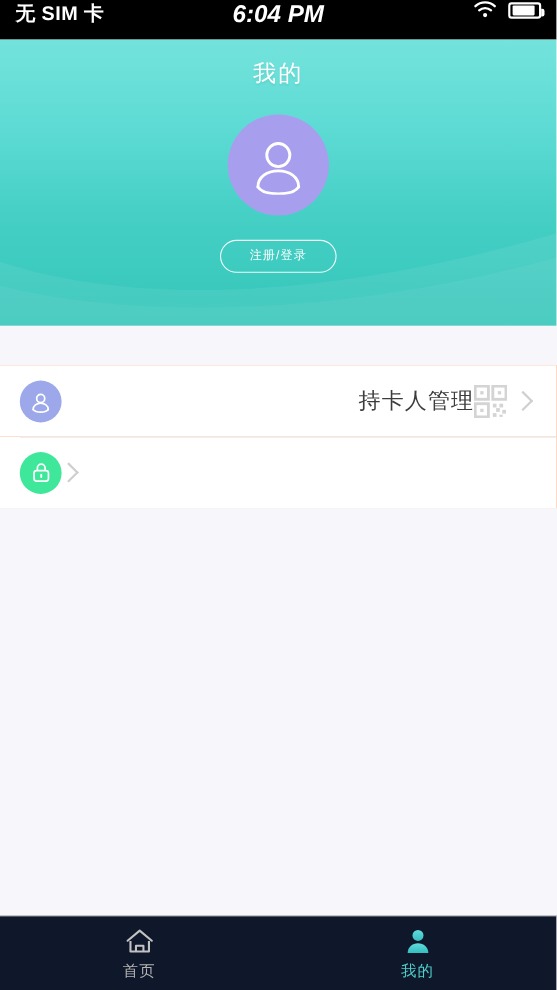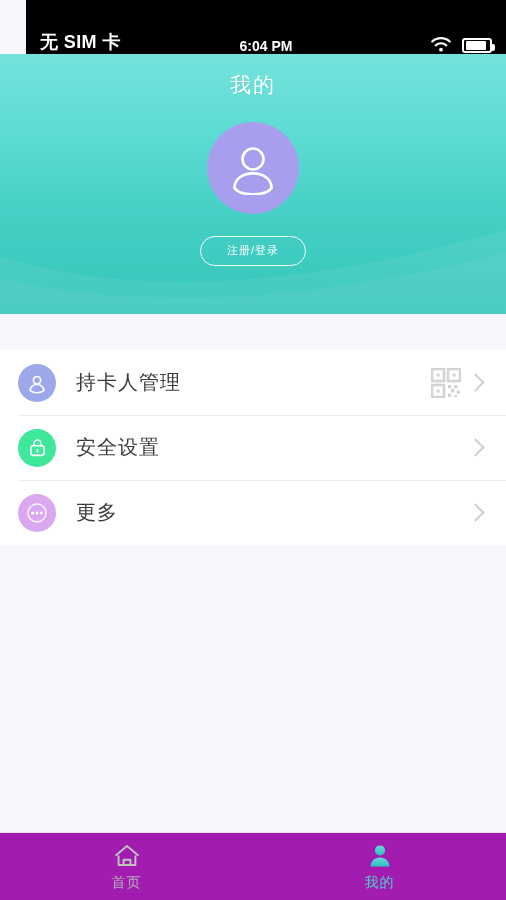--- a/index.html
+++ b/index.html
@@ -6,27 +6,27 @@
   html, body {
     width:506px; height:900px;
     font-family:"Liberation Sans", "DejaVu Sans", sans-serif;
     background:#f7f6fa;
     overflow:hidden;
   }
   .phone { position:relative; width:506px; height:900px; background:#f7f6fa; }
 
   
   .statusbar {
-    position:relative; height:54px; background:#000; color:#fff;
-    display:flex; align-items:flex-end; padding:0 14px;margin-left:26px;
+    position:relative; height:36px; background:#000; color:#fff;
+    display:flex; align-items:flex-start; padding:0 14px;
   }
   .sb-left { font-size:18px; font-weight:bold; letter-spacing:.4px; }
   .sb-center {
     position:absolute; left:0; right:0; text-align:center;
-    font-size:14px; font-weight:bold; pointer-events:none;
+    font-size:22px; font-weight:bold; pointer-events:none;font-style:italic;
   }
   .sb-right { margin-left:auto; display:flex; align-items:center; gap:9px; z-index:2; }
   .wifi-ico { display:block; }
   .batt {
     width:30px; height:15px; border:2px solid #fff; border-radius:3px;
     position:relative; display:flex; align-items:center;
   }
   .batt::after {
     content:""; position:absolute; right:-5px; top:4px;
     width:3px; height:7px; background:#fff; border-radius:0 2px 2px 0;
@@ -55,21 +55,21 @@
     border:1.6px solid rgba(255,255,255,.92); border-radius:19px;
     color:#fff; font-size:11px; padding:8px 26px 9px;
     background:transparent; letter-spacing:1px; line-height:1;
     white-space:nowrap;
   }
 
   
   .gap { height:36px; background:#f7f6fa; }
 
   
-  .menu { background:#f97316; }
+  .menu { background:#f97316;text-align:right; }
   .row {
     position:relative; display:flex; align-items:center;
     height:65px; padding:0 14px 0 18px; background:#fff;
   }
   .row + .row::before {
     content:""; position:absolute; top:0; left:18px; right:0;
     height:1px; background:#ececec;
   }
   .badge {
     width:38px; height:38px; border-radius:50%; flex:none;
@@ -88,21 +88,21 @@
     border-top:2.2px solid #cfcfcf; border-right:2.2px solid #cfcfcf;
     transform:rotate(45deg);
   }
 
   
   .filler { flex:1; background:#f7f6fa; }
 
   
   .tabbar {
     position:absolute; left:0; bottom:0; width:506px; height:68px;
-    background:#a21caf; border-top:1px solid #e4e4e4;
+    background:#0f172a; border-top:1px solid #e4e4e4;
     display:flex;
   }
   .tab {
     flex:1; display:flex; flex-direction:column;
     align-items:center; justify-content:center; gap:5px;
   }
   .tab-label { font-size:14px; color:#b4b4b4; letter-spacing:1px; }
   .tab.active .tab-label { color:#4ecfcb; }
   .tab-ico { height:28px; display:flex; align-items:flex-end; }
 
@@ -186,36 +186,23 @@
       </div>
 
       <div class="row">
         <span class="badge lock">
           <svg width="21" height="21" viewBox="0 0 24 24">
             <rect x="4.5" y="10" width="15" height="11" rx="2.6" fill="none" stroke="#fff" stroke-width="1.8"></rect>
             <path d="M8 10V7.4a4 4 0 0 1 8 0V10" fill="none" stroke="#fff" stroke-width="1.8"></path>
             <rect x="11" y="13.4" width="2" height="4.4" rx="1" fill="#fff"></rect>
           </svg>
         </span>
-        <span class="row-label">安全设置</span>
         <span class="chev"></span>
       </div>
 
-      <div class="row">
-        <span class="badge more">
-          <svg width="24" height="24" viewBox="0 0 24 24">
-            <circle cx="12" cy="12" r="9" fill="none" stroke="#fff" stroke-width="1.4" opacity=".85"></circle>
-            <circle cx="7.6" cy="12" r="1.5" fill="#fff"></circle>
-            <circle cx="12" cy="12" r="1.5" fill="#fff"></circle>
-            <circle cx="16.4" cy="12" r="1.5" fill="#fff"></circle>
-          </svg>
-        </span>
-        <span class="row-label">更多</span>
-        <span class="chev"></span>
-      </div>
 
     </div>
 
     <div class="filler"></div>
   </div>
 
   <div class="tabbar">
 
     <div class="tab">
       <span class="tab-ico">

